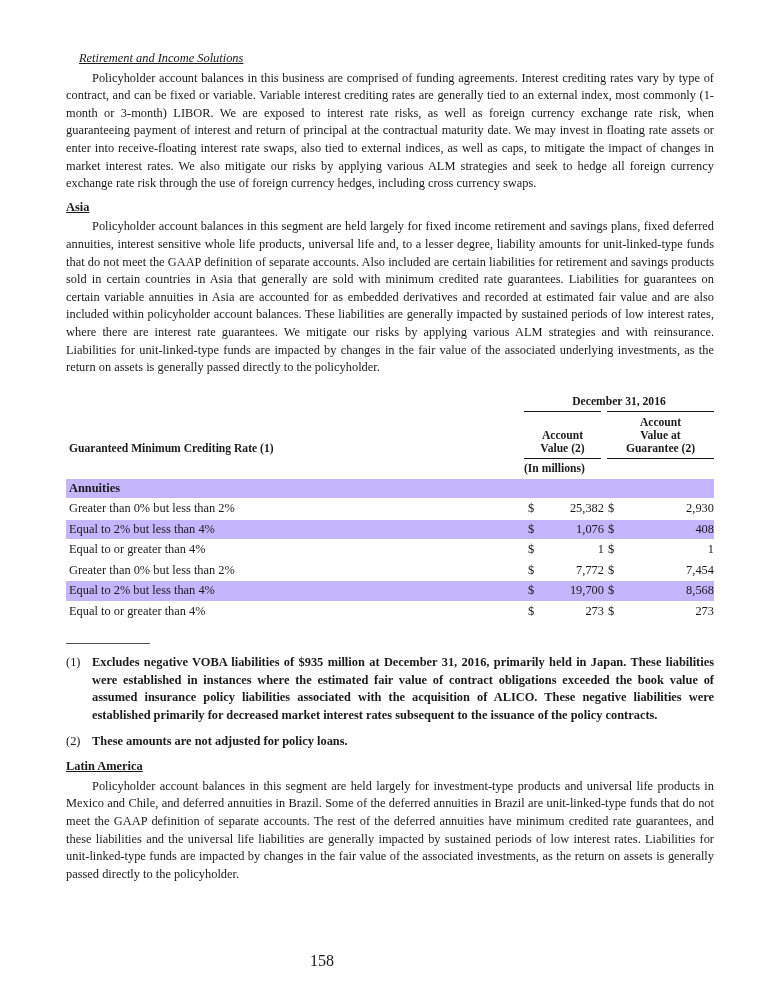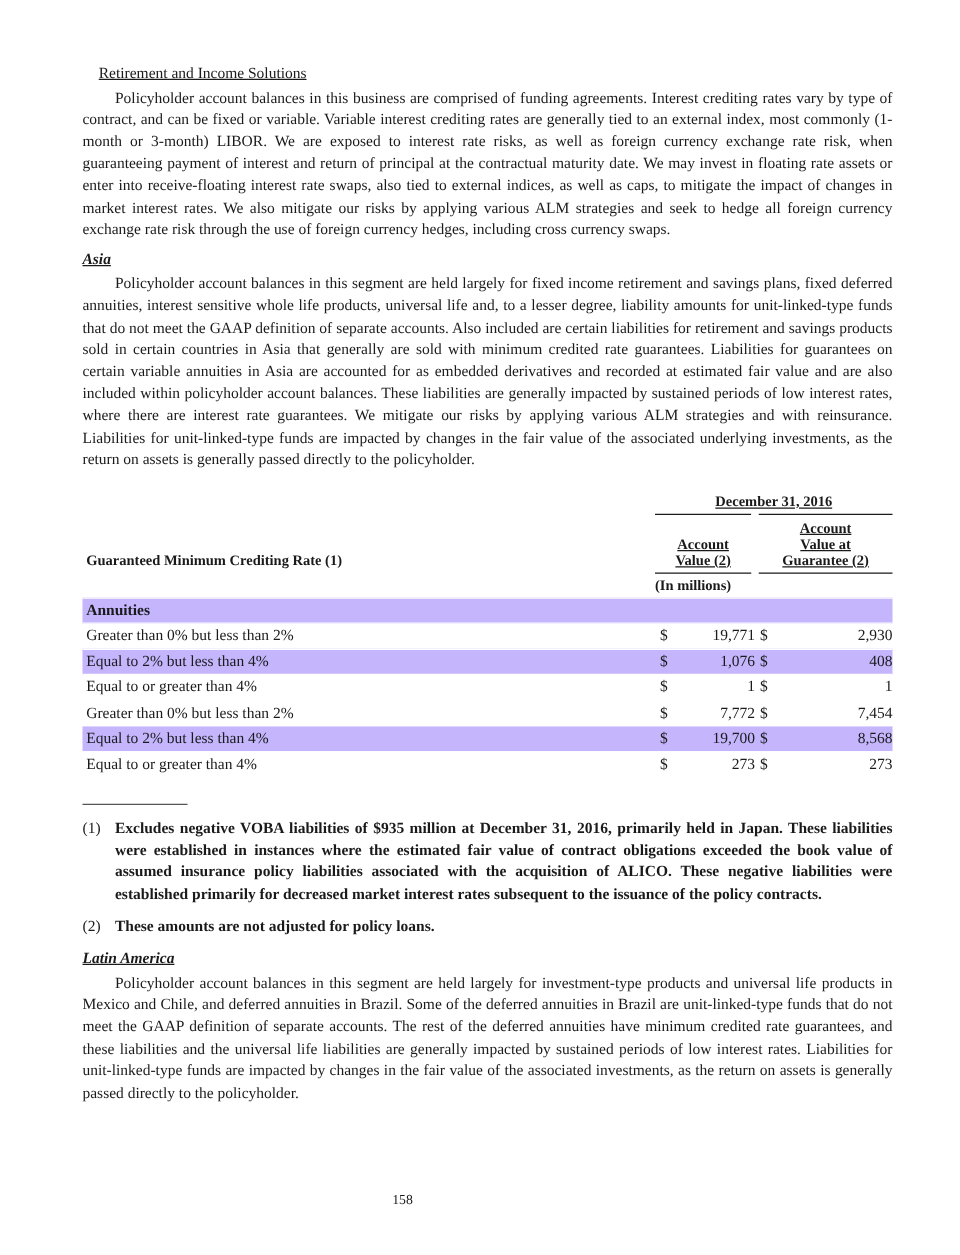--- a/index.html
+++ b/index.html
@@ -2,40 +2,40 @@
 <html><head>
 <meta charset="utf-8">
 <style>
   html, body { margin: 0; padding: 0; background: #ffffff; }
   body {
     width: 768px; height: 1004px; position: relative; overflow: hidden;
     font-family: "Liberation Serif", "DejaVu Serif", serif;
     color: #1a1a1a; font-size: 12.4px; line-height: 17.6px;
   }
   .page { position: absolute; left: 66px; top: 50px; width: 648px; }
-  .sub-italic { text-decoration: underline; margin: 0 0 2px 13px; }
-  .sec-head { font-style: italic; font-weight: bold; text-decoration: underline; margin: 6px 0 2px 0; }
+  .sub-italic { font-style: italic; text-decoration: underline; margin: 0 0 2px 13px; }
+  .sec-head { font-weight: bold; text-decoration: underline; margin: 6px 0 2px 0; }
   p { margin: 0; text-align: justify; text-indent: 26px; }
   .indent13 { }
   .para-gap { margin-top: 8px; }
   table { border-collapse: collapse; width: 648px; margin-top: 18px; font-size: 12.4px; }
   td, th { padding: 0; }
   .hdr-bold { font-weight: bold; font-size: 11.6px; line-height: 13px; }
   .row td { height: 19.5px; line-height: 19.5px; border-top: 1.5px solid #ffffff; }
   .shade td { background: #c4b5fd; }
   .cat { font-weight: bold; padding-left: 3px; }
   .lbl { padding-left: 3px; }
   .num { text-align: right; }
   .dol { text-align: left; padding-left: 4px; }
-  .rule-bot { border-bottom: 1.5px solid #1a1a1a; text-decoration: underline; }
+  .rule-bot { border-bottom: 1.5px solid #1a1a1a; }
   .fn-rule { width: 84px; border-top: 1px solid #555; margin: 22px 0 10px 0; }
   .fn { display: flex; margin-bottom: 8px; }
   .fn-num { width: 26px; flex: none; }
   .fn-text { flex: 1; text-align: justify; font-weight: bold; }
-  .page-num { position: absolute; top: 952px; left: 0; width: 644px; text-align: center; font-size: 11px; }
+  .page-num { position: absolute; top: 952px; left: 0; width: 644px; text-align: center; font-size: 16px; }
 </style>
 </head>
 <body>
 
 <div class="page">
 
   <div class="sub-italic">Retirement and Income Solutions</div>
   <p class="indent13">Policyholder account balances in this business are comprised of funding agreements. Interest crediting rates vary by type of contract, and can be fixed or variable. Variable interest crediting rates are generally tied to an external index, most commonly (1-month or 3-month) LIBOR. We are exposed to interest rate risks, as well as foreign currency exchange rate risk, when guaranteeing payment of interest and return of principal at the contractual maturity date. We may invest in floating rate assets or enter into receive-floating interest rate swaps, also tied to external indices, as well as caps, to mitigate the impact of changes in market interest rates. We also mitigate our risks by applying various ALM strategies and seek to hedge all foreign currency exchange rate risk through the use of foreign currency hedges, including cross currency swaps.</p>
 
   <div class="sec-head">Asia</div>
@@ -70,21 +70,21 @@
       <td></td>
       <td colspan="4" class="hdr-bold" style="padding:3px 0 3px 0;">(In millions)</td>
     </tr>
 
     <tr class="row shade">
       <td colspan="5" class="cat">Annuities</td>
     </tr>
     <tr class="row">
       <td class="lbl">Greater than 0% but less than 2%</td>
       <td class="dol">$</td>
-      <td class="num">19,771</td>
+      <td class="num">25,382</td>
       <td class="dol">$</td>
       <td class="num">2,930</td>
     </tr>
     <tr class="row shade">
       <td class="lbl">Equal to 2% but less than 4%</td>
       <td class="dol">$</td>
       <td class="num">1,076</td>
       <td class="dol">$</td>
       <td class="num">408</td>
     </tr>

